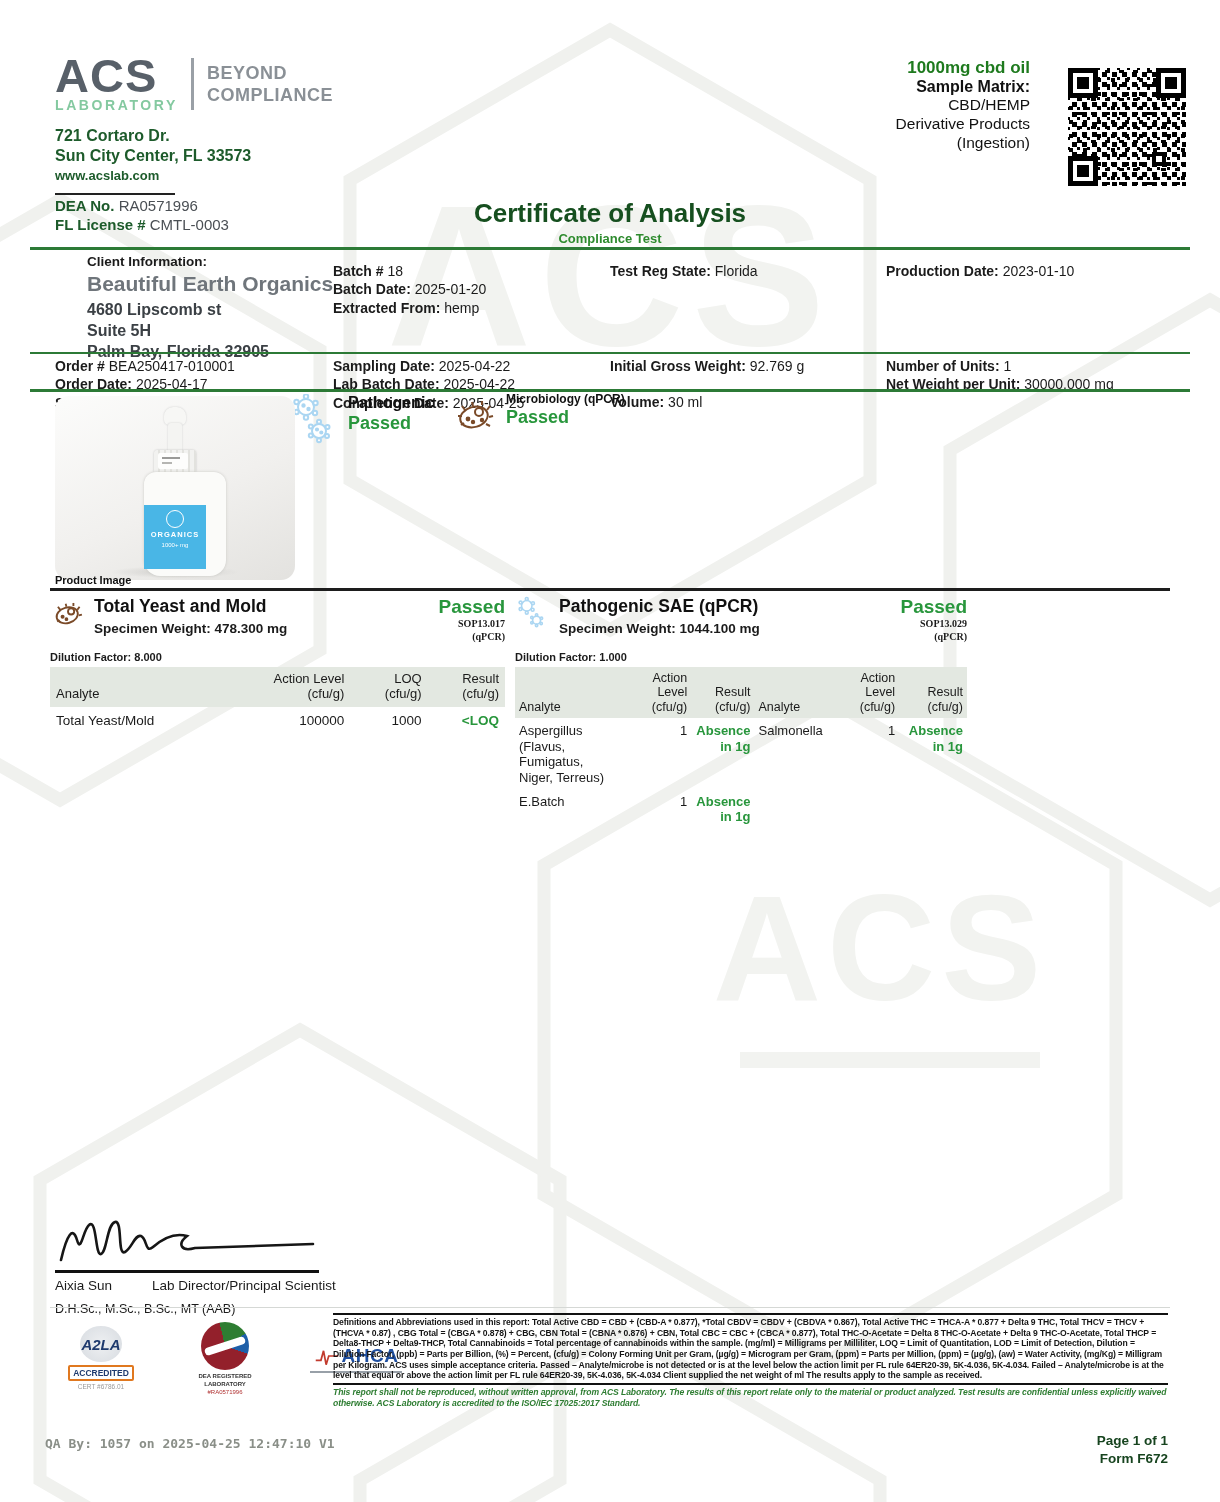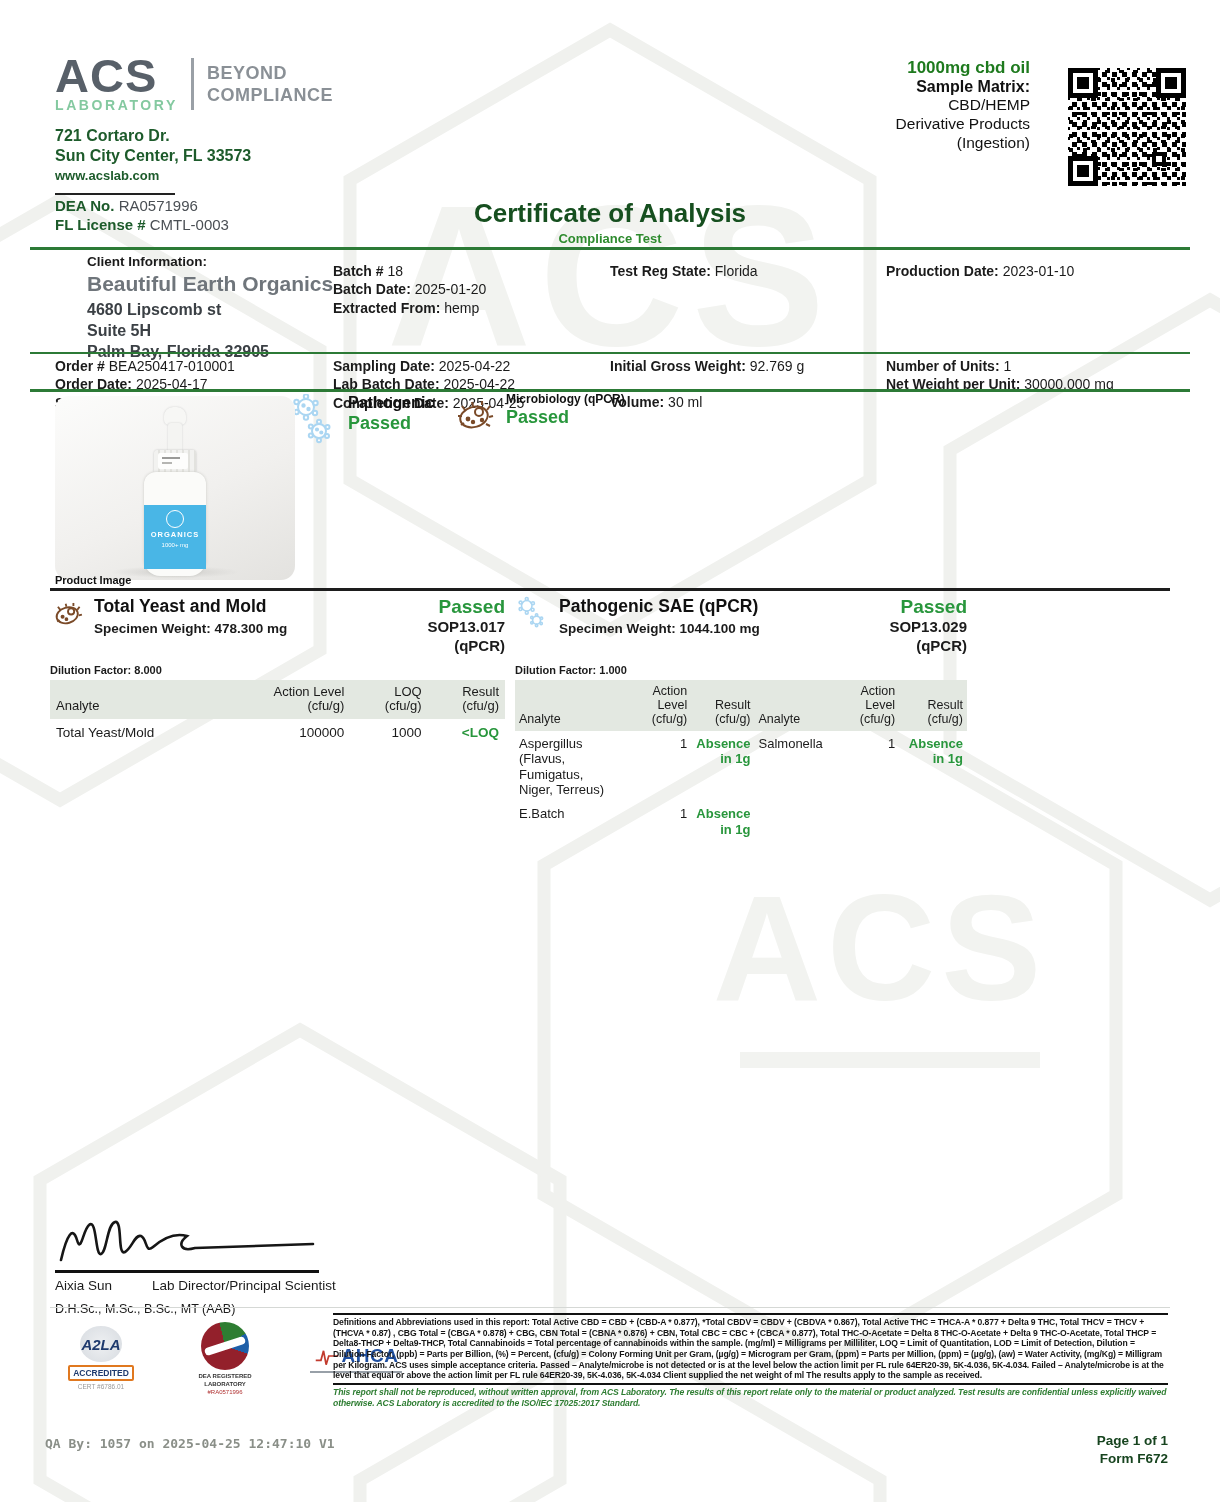--- a/index.html
+++ b/index.html
@@ -56,38 +56,38 @@
   .badge-passed{font-size:18px;margin-top:1px;}
   
   .photo{left:55px;top:396px;width:240px;height:184px;border-radius:14px;
          background:linear-gradient(155deg,#fcfcfb 0%,#f1f0ee 55%,#e3e2df 100%);overflow:hidden;}
   .bulb{position:absolute;left:109px;top:11px;width:22px;height:18px;background:#f7f7f5;border-radius:9px 9px 5px 5px;box-shadow:0 0 2px #ccc;}
   .stem{position:absolute;left:113px;top:27px;width:14px;height:30px;background:#f4f4f2;border-radius:3px;box-shadow:0 0 2px #ccc;}
   .collar{position:absolute;left:99px;top:54px;width:42px;height:24px;background:repeating-linear-gradient(90deg,#f2f2f0 0 4px,#e2e2de 4px 6px);border-radius:4px;box-shadow:0 0 2px #bbb;}
   .sticker{position:absolute;left:103px;top:57px;width:30px;height:16px;background:#fdfdfc;border-radius:2px;}
   .sticker:before{content:"";position:absolute;left:4px;top:4px;width:18px;height:2px;background:#9a9a98;}
   .sticker:after{content:"";position:absolute;left:4px;top:9px;width:10px;height:2px;background:#b5b5b2;}
-  .bodyb{position:absolute;left:89px;top:76px;width:62px;height:104px;background:#fbfbf9;border-radius:12px 12px 16px 16px;box-shadow:0 0 3px #c8c8c4;}
+  .bodyb{position:absolute;left:89px;top:76px;width:62px;height:104px;background:#fbfbf9;border-radius:12px 12px 16px 16px;box-shadow:0 0 3px #c8c8c4;padding-left:20px;}
   .bluelabel{position:absolute;left:0;bottom:7px;width:62px;height:64px;background:#49b6e6;color:#fff;text-align:center;}
   .blogo{width:16px;height:16px;border:1.5px solid #fff;border-radius:50%;margin:5px auto 2px;}
   .bbrand{font-size:7.5px;font-weight:bold;letter-spacing:1px;}
   .bmg{font-size:6px;margin-top:3px;}
   .photo-shadow{position:absolute;left:55px;bottom:2px;width:130px;height:12px;background:radial-gradient(ellipse at center,#cfcecb 0%,transparent 70%);}
   .photo-label{left:55px;top:574px;font-size:11px;font-weight:bold;color:#111;}
   .hr-dark{left:50px;top:588px;width:1120px;height:3px;background:#1d1d1d;}
   .hr-light{left:50px;top:1307px;width:1120px;height:1px;background:#d5d8d5;}
   
   .section{top:596px;}
   .sec-left{left:50px;width:455px;}
   .sec-right{left:515px;width:452px;}
   .sec-head{display:grid;grid-template-columns:44px 1fr 110px;}
   .sec-title{font-size:17.5px;font-weight:bold;color:#111;}
   .sec-spec{font-size:13.5px;font-weight:bold;margin-top:4px;}
   .sec-status{font-size:19px;text-align:right;}
-  .sec-sop{font-size:15px;font-weight:bold;text-align:right;line-height:1.25;}
+  .sec-sop{font-size:10px;font-weight:bold;text-align:right;line-height:1.25;font-family:Liberation Serif, serif;}
   .dilution{font-size:11px;font-weight:bold;margin:8px 0 4px;}
   table{width:100%;border-collapse:collapse;}
   th{background:#e3e8e1;font-weight:normal;font-size:13px;padding:5px 6px;vertical-align:bottom;line-height:1.15;text-align:right;}
   th.l, td.l{text-align:left;}
   td{font-size:13.5px;padding:6px 6px 3px;text-align:right;vertical-align:top;line-height:1.2;}
   .res{color:#28963c;font-weight:bold;}
   .sec-right th{font-size:12.5px;padding:4px 4px;}
   .sec-right td{font-size:13px;padding:5px 4px 3px;}
   
   .sig{left:55px;top:1210px;width:320px;}

